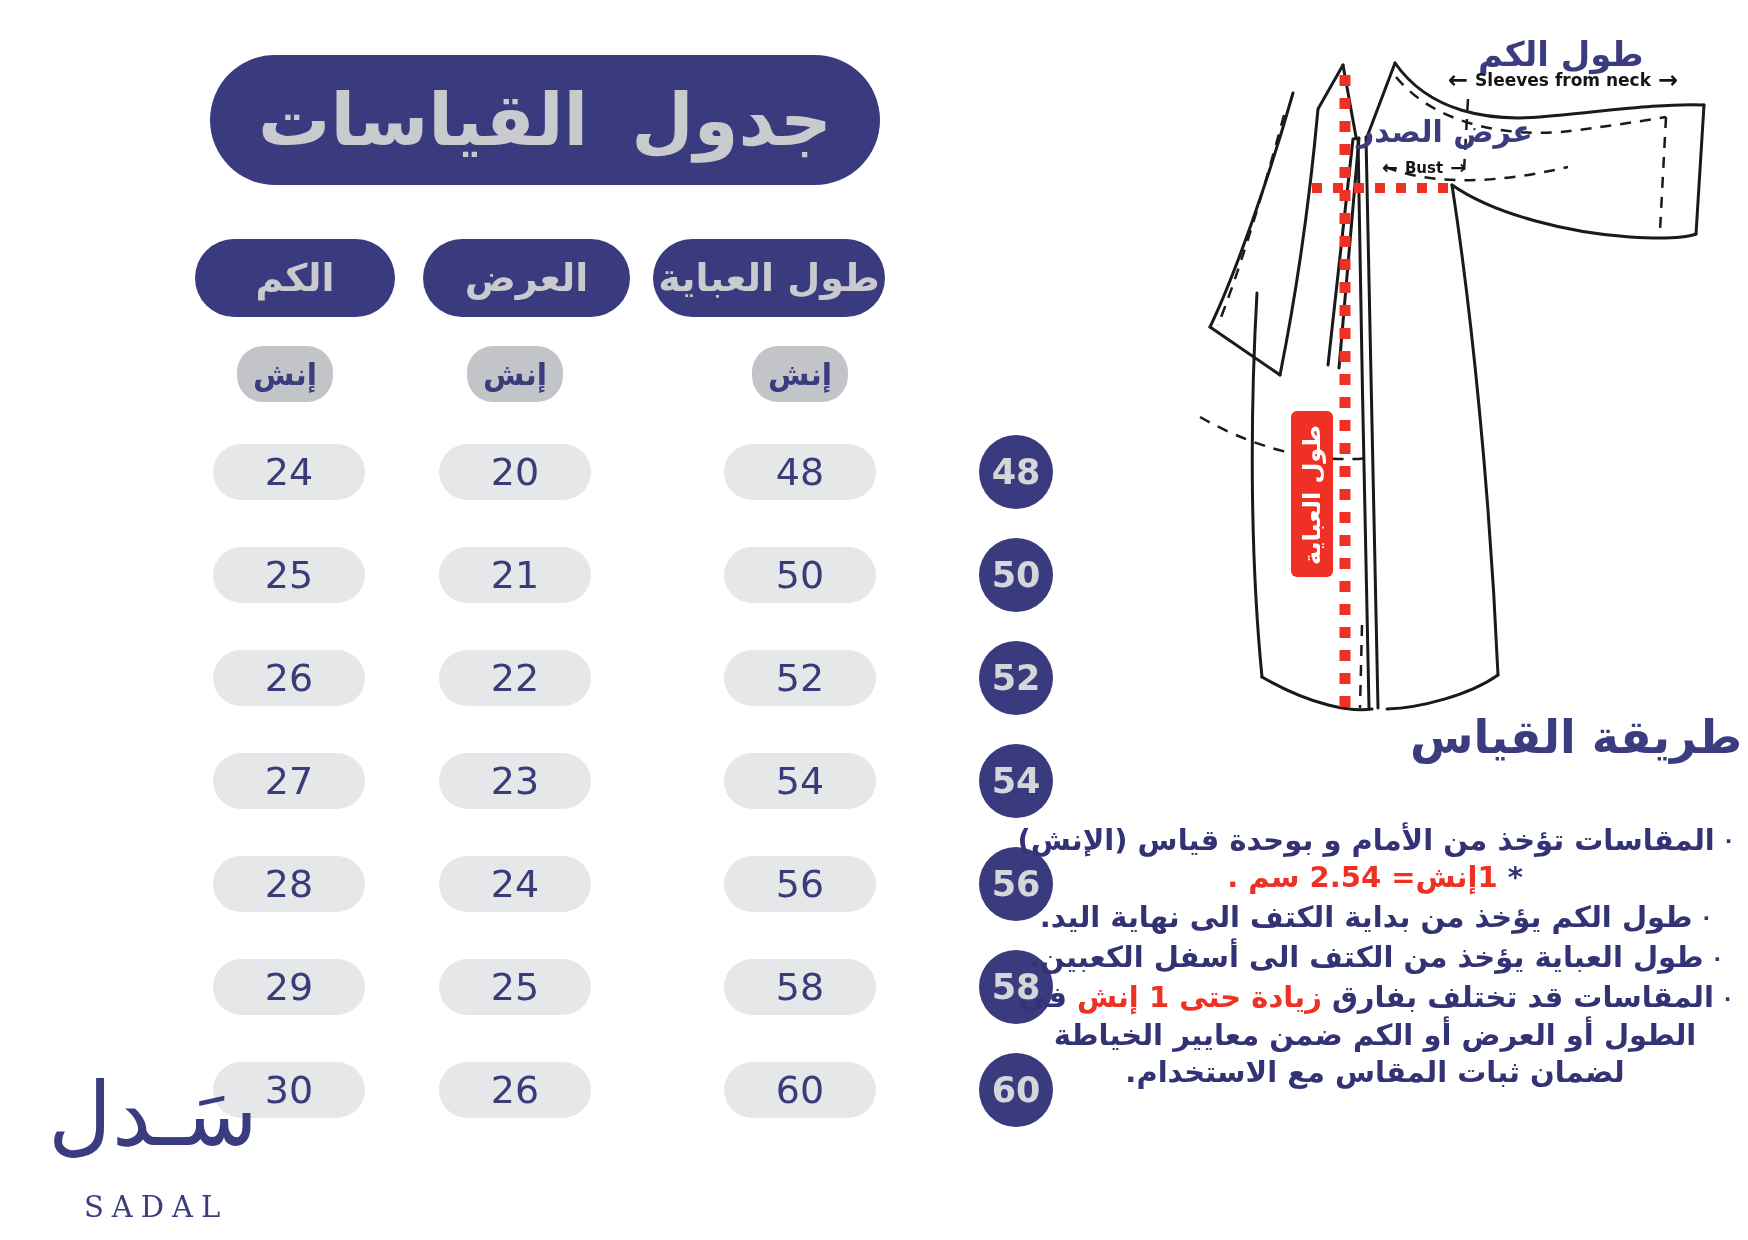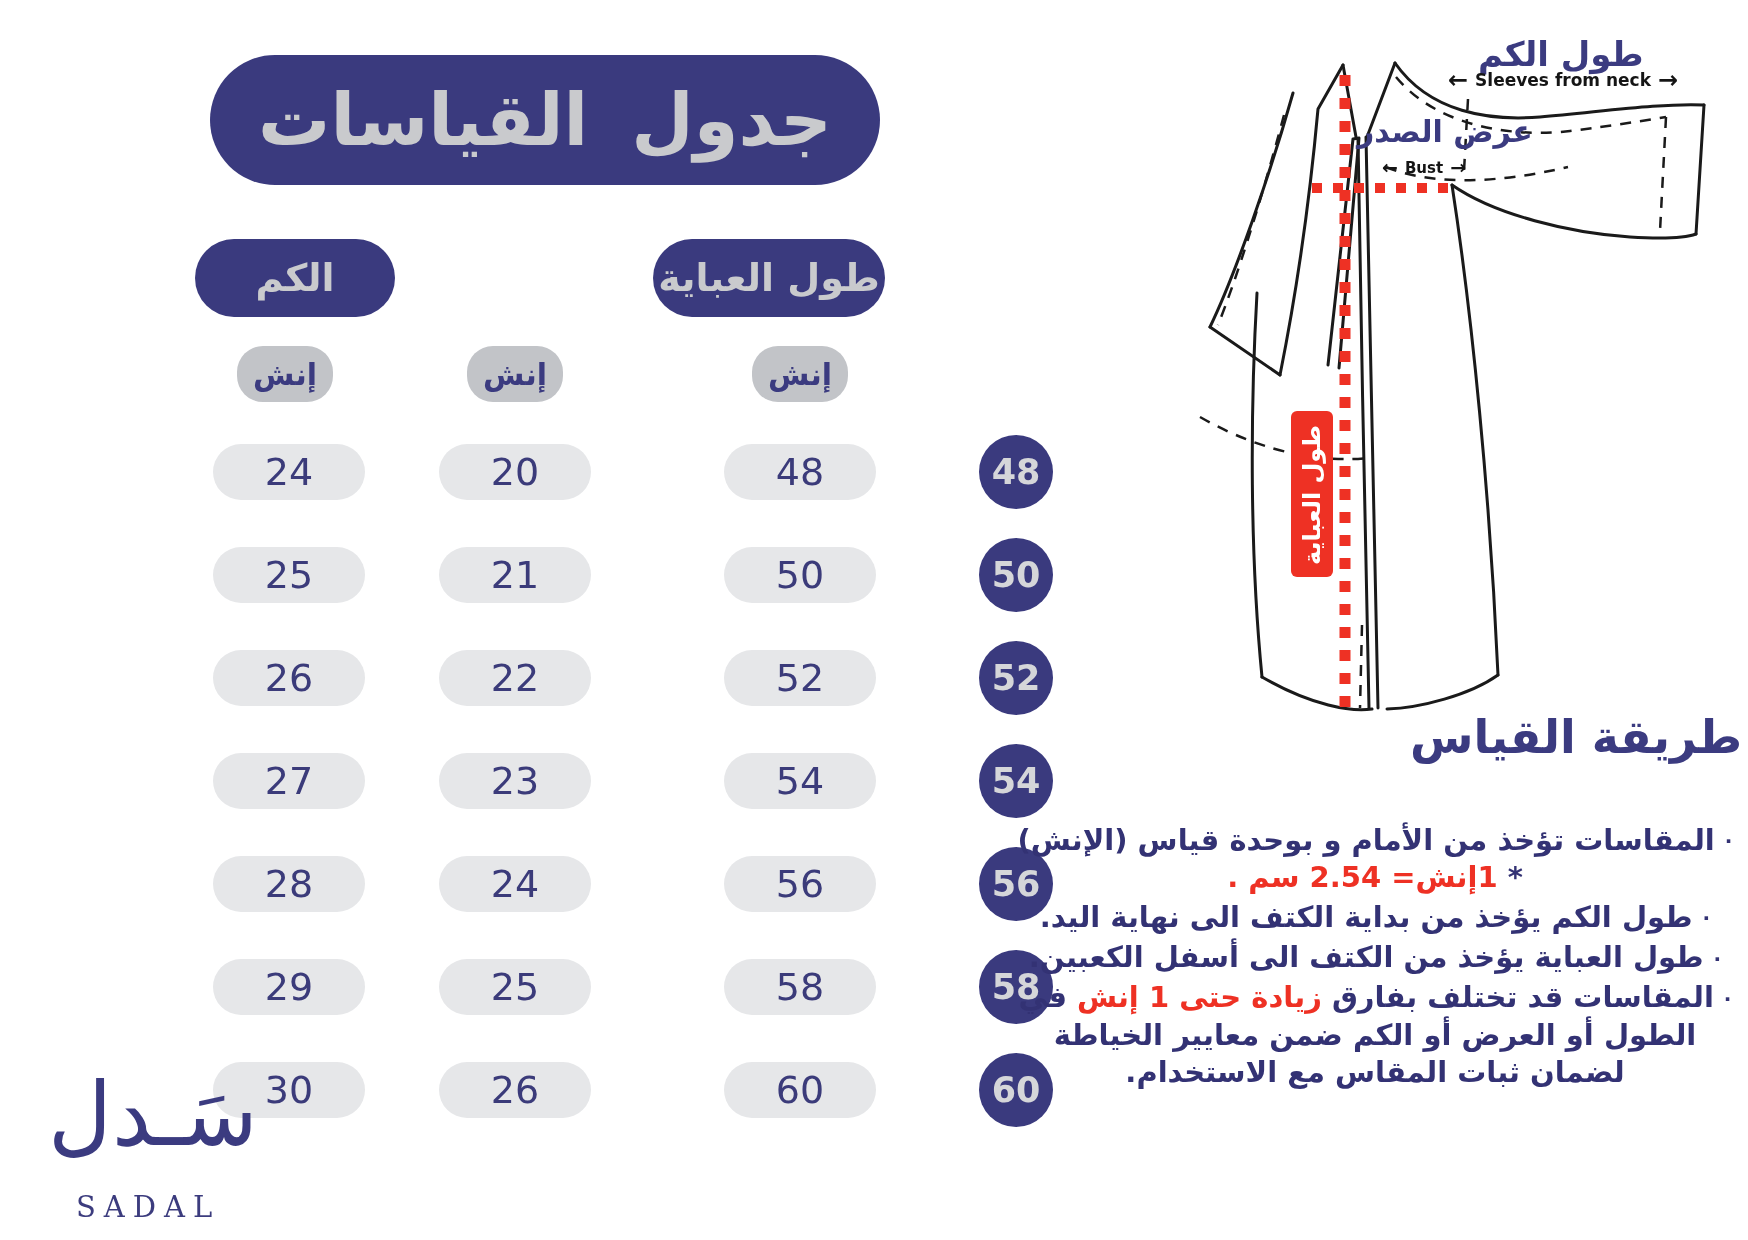--- a/index.html
+++ b/index.html
@@ -50,31 +50,32 @@
   #method-bullets{
     left:1012px;top:822px;width:726px;direction:rtl;text-align:center;
     color:#333274;font-size:29px;font-weight:bold;line-height:1.28;
   }
   .bullet{margin:0 0 3px 0;}
   .marker{font-size:20px;vertical-align:middle;padding-left:10px;}
   .blue{color:#333274;}
   .red{color:#ee3124;}
   
   .logo-ar{left:48px;top:1058px;font-size:88px;color:#3b3b80;direction:rtl;line-height:1.3;}
-  .logo-en{left:76px;top:1190px;font-family:"DejaVu Serif",serif;font-size:29px;
+  .logo-en{left:84px;top:1190px;font-family:"DejaVu Serif",serif;font-size:29px;
     letter-spacing:8px;color:#3c3c7e;}
 </style>
 </head>
 <body>
 
 <div id="canvas">
 
   <div class="abs title-pill">جدول القياسات</div>
 
   <div class="abs hdr-pill hdr-c0">الكم</div>
+  <div class="abs hdr-pill hdr-c1">العرض</div>
   <div class="abs hdr-pill hdr-c2">طول العباية</div>
 
   <div class="abs unit-pill unit-c0">إنش</div>
   <div class="abs unit-pill unit-c1">إنش</div>
   <div class="abs unit-pill unit-c2">إنش</div>
 
   <div id="values-layer">
       <div class="value-pill" style="left: 213px; top: 444px;">24</div>
       <div class="value-pill" style="left: 213px; top: 547px;">25</div>
       <div class="value-pill" style="left: 213px; top: 650px;">26</div>

